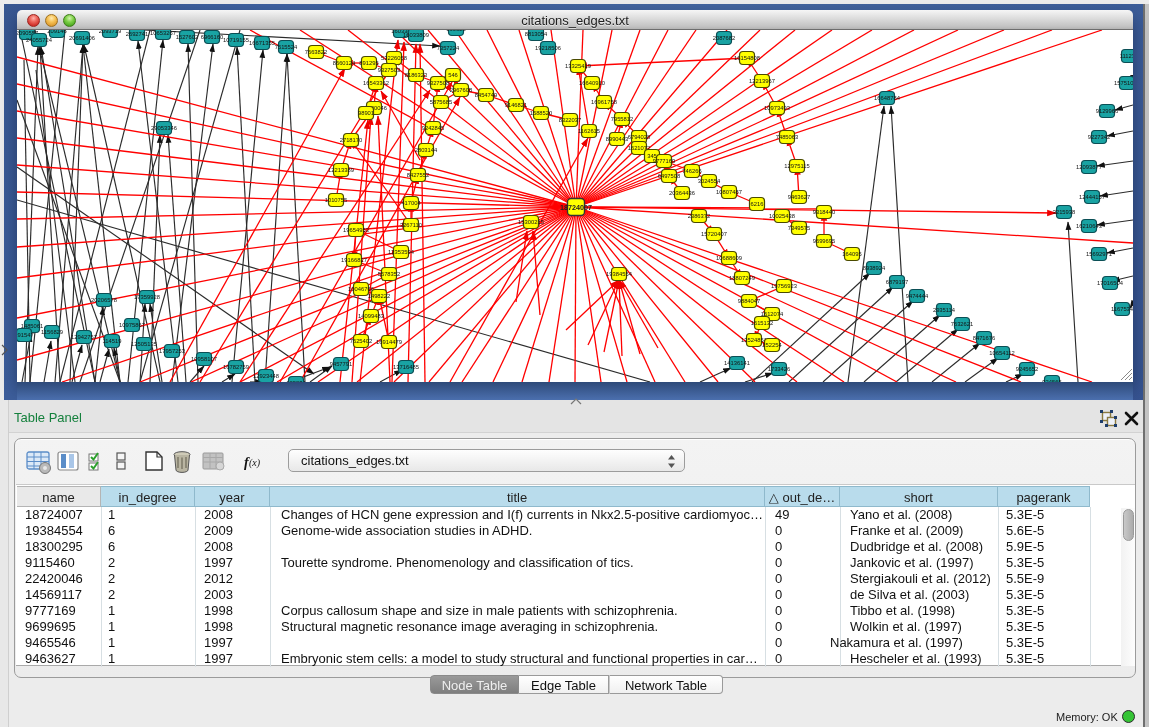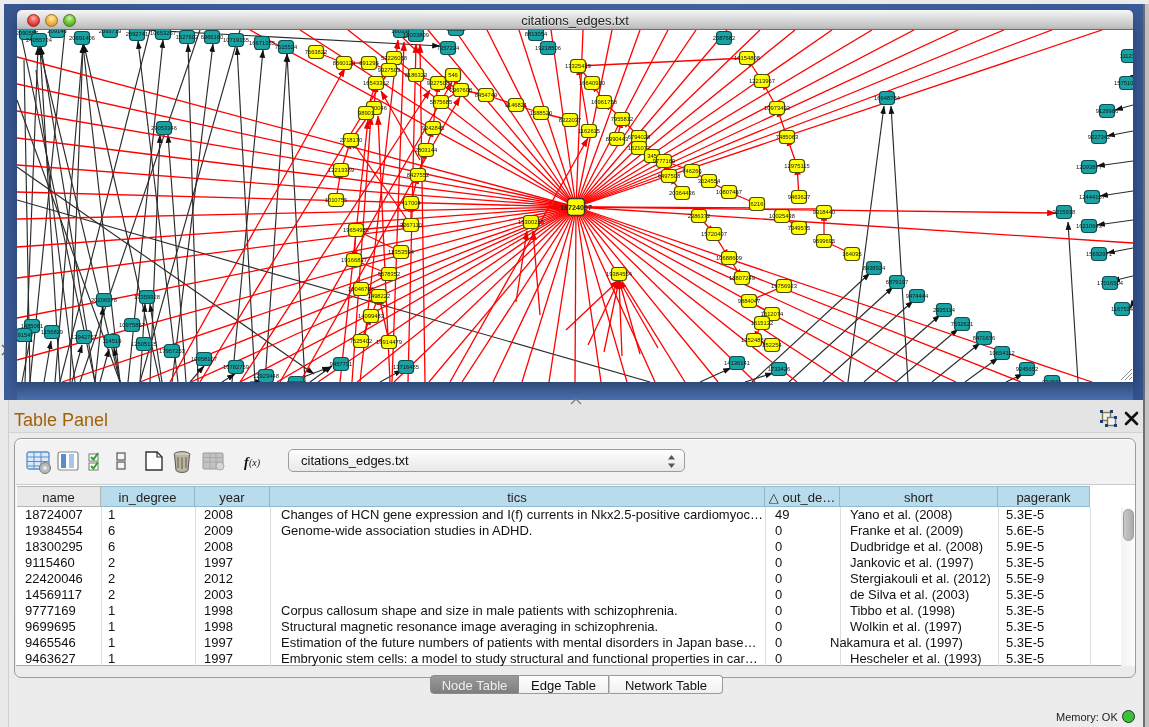--- a/index.html
+++ b/index.html
@@ -17,21 +17,21 @@
  border-bottom:1px solid #6e6e6e}
 #title{left:17px;top:13px;width:1116px;text-align:center;font-size:13px;color:#222;
  text-shadow:0 1px 0 rgba(255,255,255,.6)}
 .tl{width:13px;height:13px;border-radius:50%;top:14px}
 #tlr{left:27px;background:radial-gradient(circle at 50% 30%,#ffb4ae 0%,#ee6a60 35%,#d0302a 75%);border:1px solid #9c2520}
 #tly{left:45px;background:radial-gradient(circle at 50% 30%,#ffeab0 0%,#f6c256 40%,#dd9a2f 80%);border:1px solid #9d6f1e}
 #tlg{left:63px;background:radial-gradient(circle at 50% 30%,#d2f3ae 0%,#7fd049 40%,#4ba821 80%);border:1px solid #3e7b18}
 #canvas{left:17px;top:30px;width:1116px;height:352px;background:#fff;overflow:hidden}
 
 #tpbar{left:0;top:400px;width:1143px;height:33px;background:#e4e4e4;border-bottom:1px solid #d2d2d2}
-#tptitle{left:14px;top:410px;font-size:18px;color:#a16207}
+#tptitle{left:14px;top:410px;font-size:13px;color:#15803d}
 #leftstrip{left:0;top:400px;width:9px;height:327px;background:#e8e8e8;border-right:1px solid #cfcfcf}
 #panelbox{left:14px;top:438px;width:1122px;height:240px;border:1px solid #9b9b9b;border-radius:7px;
  background:linear-gradient(#f3f3f3,#ececec);box-shadow:inset 0 1px 0 #fff}
 #tablewhite{left:16px;top:484px;width:1119px;height:182px;background:#fff;border-top:1px solid #c9c9c9;border-bottom:1px solid #a9a9a9}
 
 .hc{position:absolute;top:486px;height:21px;font-size:13px;color:#222;text-align:center;
  line-height:21px;background:#b9dcec;border-right:1px solid #8fb9cc;border-top:1px solid #8fb9cc;border-bottom:1px solid #8fb9cc}
 .trow{position:absolute;left:0;width:1120px;height:16px;font-size:13px;color:#111}
 .trow span{position:absolute;top:0;white-space:nowrap}
 .gl{position:absolute;top:507px;height:160px;width:1px;background:#d7dfe3}
@@ -633,21 +633,21 @@
 <div class="abs" id="combo">citations_edges.txt
  <svg class="abs" style="right:8px;top:4px" width="9" height="15">
       <path d="M1,5.5 L4.5,1 L8,5.5 z M1,9.5 L4.5,14 L8,9.5 z" fill="#555"></path>
     </svg>
 </div>
 <div class="abs" id="tablewhite"></div>
 
 <div class="hc" style="left:17px;width:84px;background:#e9e9e9;border-color:#b4b4b4">name</div>
 <div class="hc" style="left:101px;width:94px">in_degree</div>
 <div class="hc" style="left:195px;width:75px">year</div>
-<div class="hc" style="left:270px;width:495px">tics</div>
+<div class="hc" style="left:270px;width:495px">title</div>
 <div class="hc" style="left:765px;width:75px">△ out_de…</div>
 <div class="hc" style="left:840px;width:158px">short</div>
 <div class="hc" style="left:998px;width:92px">pagerank</div>
 <div class="gl" style="left:101px"></div>
 <div class="gl" style="left:195px"></div>
 <div class="gl" style="left:270px"></div>
 <div class="gl" style="left:765px"></div>
 <div class="gl" style="left:840px"></div>
 <div class="gl" style="left:998px"></div>
 <div class="gl" style="left:1090px"></div>
@@ -674,20 +674,21 @@
     <span style="left:108px">6</span>
     <span style="left:204px">2008</span>
     <span style="left:775px">0</span>
     <span style="left:850px">Dudbridge et al. (2008)</span>
     <span style="left:1006px">5.9E-5</span>
   </div>
 <div class="trow" style="top:555px">
     <span style="left:25px">9115460</span>
     <span style="left:108px">2</span>
     <span style="left:204px">1997</span>
+    <span style="left:281px">Tourette syndrome. Phenomenology and classification of tics.</span>
     <span style="left:775px">0</span>
     <span style="left:850px">Jankovic et al. (1997)</span>
     <span style="left:1006px">5.3E-5</span>
   </div>
 <div class="trow" style="top:571px">
     <span style="left:25px">22420046</span>
     <span style="left:108px">2</span>
     <span style="left:204px">2012</span>
     <span style="left:775px">0</span>
     <span style="left:850px">Stergiakouli et al. (2012)</span>
@@ -716,21 +717,20 @@
     <span style="left:204px">1998</span>
     <span style="left:281px">Structural magnetic resonance image averaging in schizophrenia.</span>
     <span style="left:775px">0</span>
     <span style="left:850px">Wolkin et al. (1997)</span>
     <span style="left:1006px">5.3E-5</span>
   </div>
 <div class="trow" style="top:635px">
     <span style="left:25px">9465546</span>
     <span style="left:108px">1</span>
     <span style="left:204px">1997</span>
-    <span style="left:281px">Estimation of the future numbers of patients with mental disorders in Japan base…</span>
     <span style="left:775px">0</span>
     <span style="left:830px">Nakamura et al. (1997)</span>
     <span style="left:1006px">5.3E-5</span>
   </div>
 <div class="trow" style="top:651px">
     <span style="left:25px">9463627</span>
     <span style="left:108px">1</span>
     <span style="left:204px">1997</span>
     <span style="left:281px">Embryonic stem cells: a model to study structural and functional properties in car…</span>
     <span style="left:775px">0</span>

